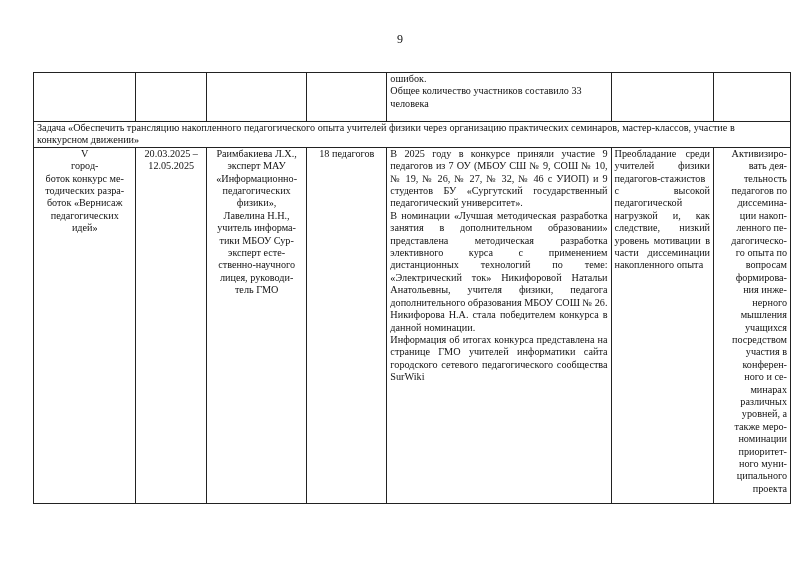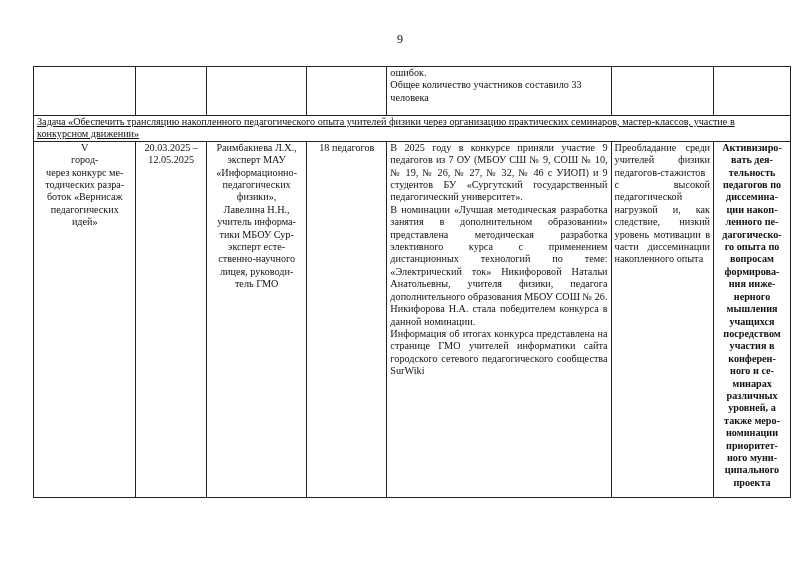--- a/index.html
+++ b/index.html
@@ -1,29 +1,29 @@
 <!DOCTYPE html>
 <html><head>
 <meta charset="utf-8">
 <style>
   html, body { margin:0; padding:0; background:#ffffff; }
   body { width:800px; height:566px; position:relative; overflow:hidden;
          font-family:"Liberation Serif", serif; color:#111; }
   .page-num { position:absolute; top:32px; left:0; width:800px; text-align:center; font-size:12px; }
-  table.doc { position:absolute; top:66px; left:33px; width:758px; border-collapse:collapse;
+  table.doc { position:absolute; top:72px; left:33px; width:758px; border-collapse:collapse;
               table-layout:fixed; font-size:10.2px; line-height:12.4px; }
   table.doc td { border:1px solid #222; vertical-align:top; padding:0 3px; }
   .c1{width:96px} .c2{width:66px} .c3{width:94px} .c4{width:75px} .c5{width:210px} .c6{width:96px} .c7{width:72px}
   .center { text-align:center; }
   .just { text-align:justify;font-family:Liberation Serif, serif; }
   .row-top td { height:48px; }
-  .row-task td { padding:2px 3px;text-decoration:underline; }
+  .row-task td { padding:2px 3px; }
   .row-main td { height:355px; padding-top:1px; }
   .para { margin:0; }
-  .left { text-align:center;font-weight:bold; }
+  .left { text-align:right; }
 </style>
 </head>
 <body>
 
 <div class="page-num">9</div>
 
 <table class="doc">
   <colgroup>
     <col class="c1">
       <col class="c2">
@@ -46,21 +46,21 @@
     <td></td>
     <td></td>
   </tr>
   <tr class="row-task">
     <td colspan="7">Задача «Обеспечить трансляцию накопленного педагогического опыта учителей физики через организацию практических семинаров, мастер-классов, участие в конкурсном движении»</td>
   </tr>
   <tr class="row-main">
     <td class="center">
       <div>V</div>
       <div>город-</div>
-      <div>через конкурс ме-</div>
+      <div>боток конкурс ме-</div>
       <div>тодических разра-</div>
       <div>боток «Вернисаж</div>
       <div>педагогических</div>
       <div>идей»</div>
     </td>
     <td class="center">20.03.2025 – 12.05.2025</td>
     <td class="center">
       <div>Раимбакиева Л.Х.,</div>
       <div>эксперт МАУ</div>
       <div>«Информационно-</div>

